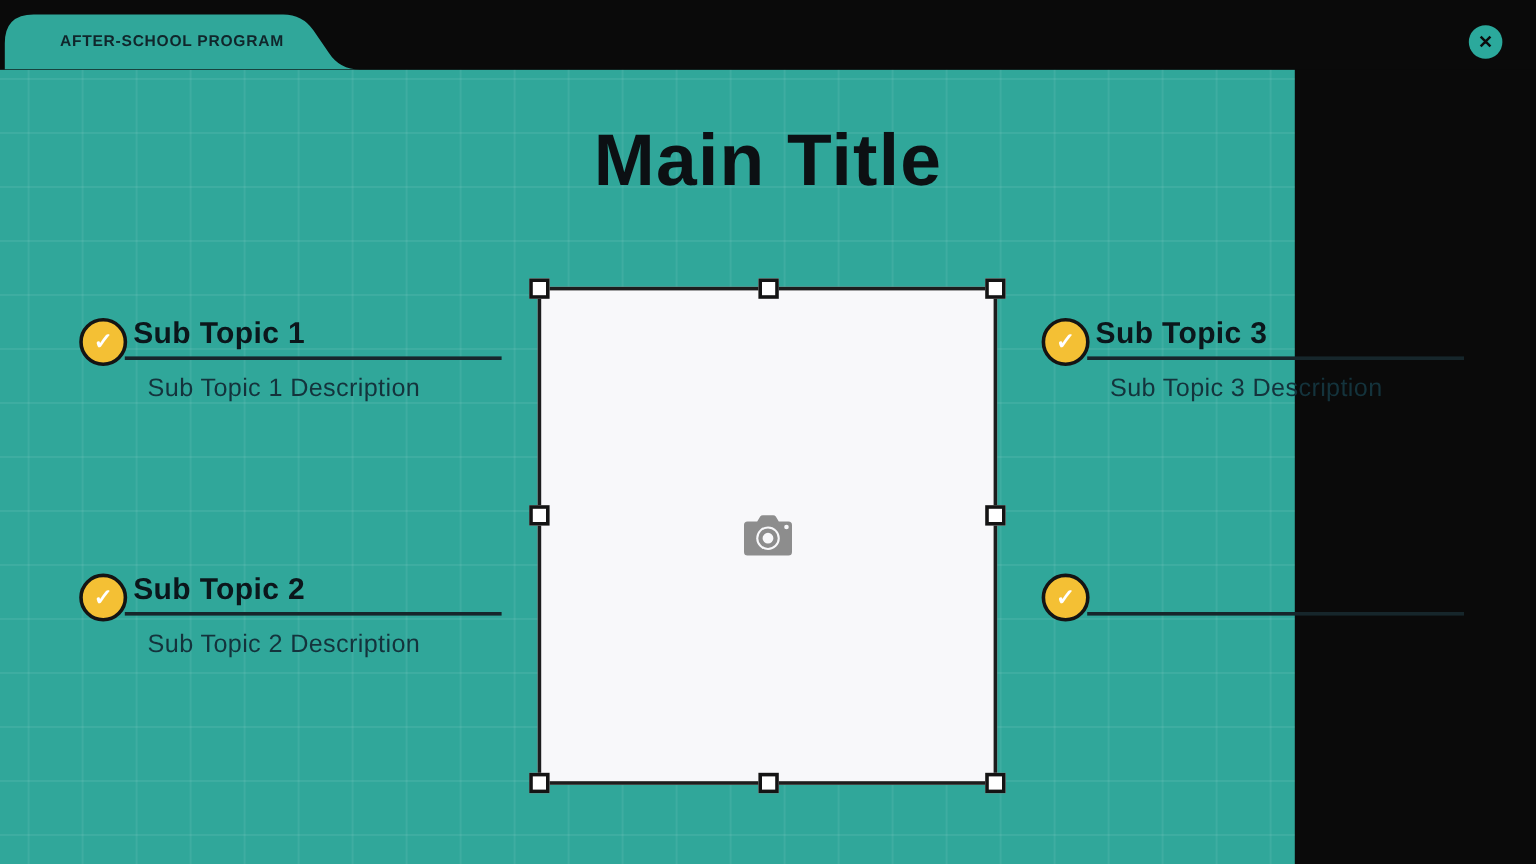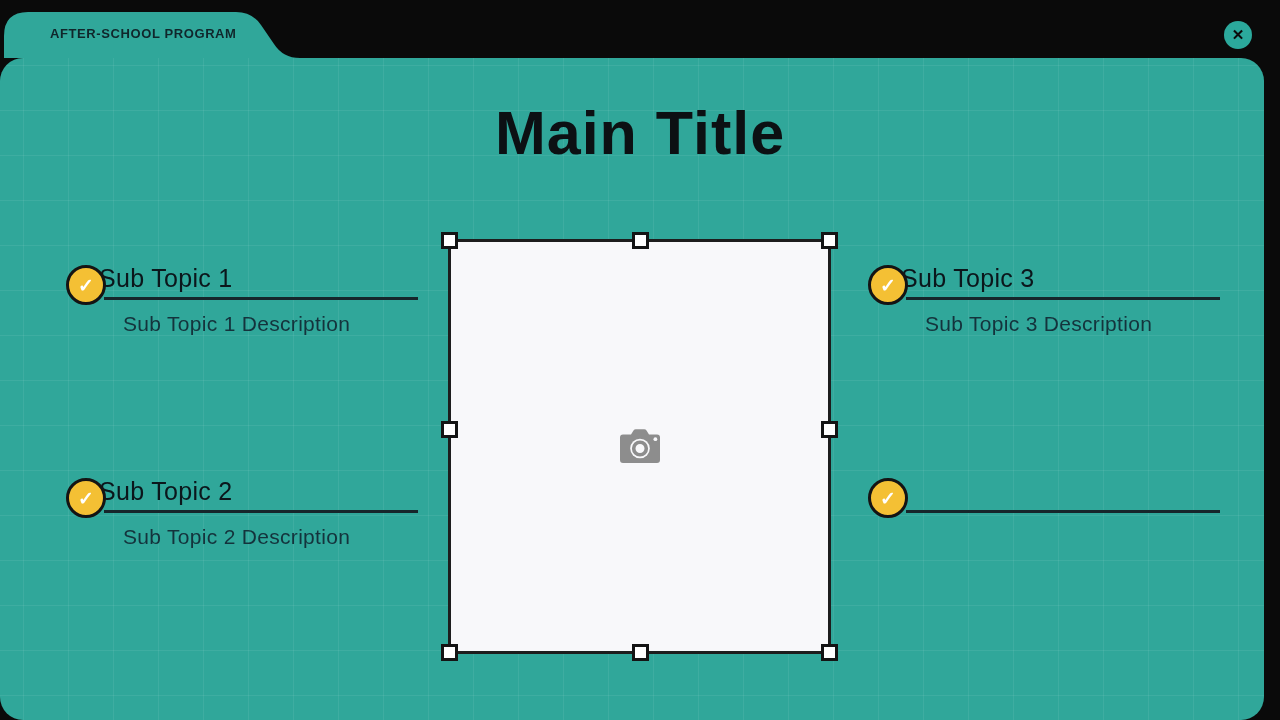--- a/index.html
+++ b/index.html
@@ -9,36 +9,36 @@
   
   .topbar { position:absolute; left:0; top:0; width:1280px; height:58px; background:#0a0a0a; z-index:5;padding-left:48px; }
   .tab-shape { position:absolute; left:0; top:0; }
   .tab-label { position:absolute; left:50px; top:26px; font-size:13px; font-weight:bold;
                letter-spacing:0.6px; color:#10262b; z-index:6; }
   .close-btn { position:absolute; left:1224px; top:21px; width:28px; height:28px; border-radius:50%;
                background:#2ba99c; color:#0b0b0b; display:flex; align-items:center; justify-content:center;
                font-size:15px; font-weight:bold; z-index:6; cursor:pointer; }
 
   
-  .canvas { position:absolute; left:0; top:58px; width:1264px; height:662px; background:#30a79a;
+  .canvas { position:absolute; left:0; top:58px; width:1079px; height:662px; background:#30a79a;
     background-image:
       linear-gradient(to right,  rgba(255,255,255,0.065) 1.5px, transparent 1.5px),
       linear-gradient(to bottom, rgba(255,255,255,0.065) 1.5px, transparent 1.5px);
-    background-size:45px 45px; background-position:23px 7px;border-radius:23px; }
+    background-size:45px 45px; background-position:23px 7px; }
 
   .main-title { position:absolute; left:0; top:40px; width:1280px; text-align:center;
                 font-size:61px; font-weight:bold; letter-spacing:1px; color:#0c1013; }
 
   
   .topic { position:absolute; width:352px; }
   .topic .check { position:absolute; left:0; top:3px; width:40px; height:40px; border-radius:50%;
                   background:#f4c034; border:3px solid #141414; display:flex; align-items:center;
                   justify-content:center; z-index:2; }
   .topic .check span { color:#ffffff; font-size:19px; font-weight:bold; line-height:1; }
-  .topic .t-title { margin-left:33px; font-size:25px; font-weight:normal; color:#0b161b;
+  .topic .t-title { margin-left:45px; font-size:25px; font-weight:bold; color:#0b161b;
                     line-height:32px; letter-spacing:0.3px; }
   .topic .rule { position:absolute; left:38px; top:35px; width:314px; height:3px; background:#16262b; }
   .topic .t-desc { position:absolute; left:57px; top:50px; font-size:21px; color:#14333c;
                    letter-spacing:0.3px; }
 
   .topic-1 { left:66px;  top:204px; }
   .topic-2 { left:66px;  top:417px; }
   .topic-3 { left:868px; top:204px; }
   .topic-4 { left:868px; top:417px; }
 

